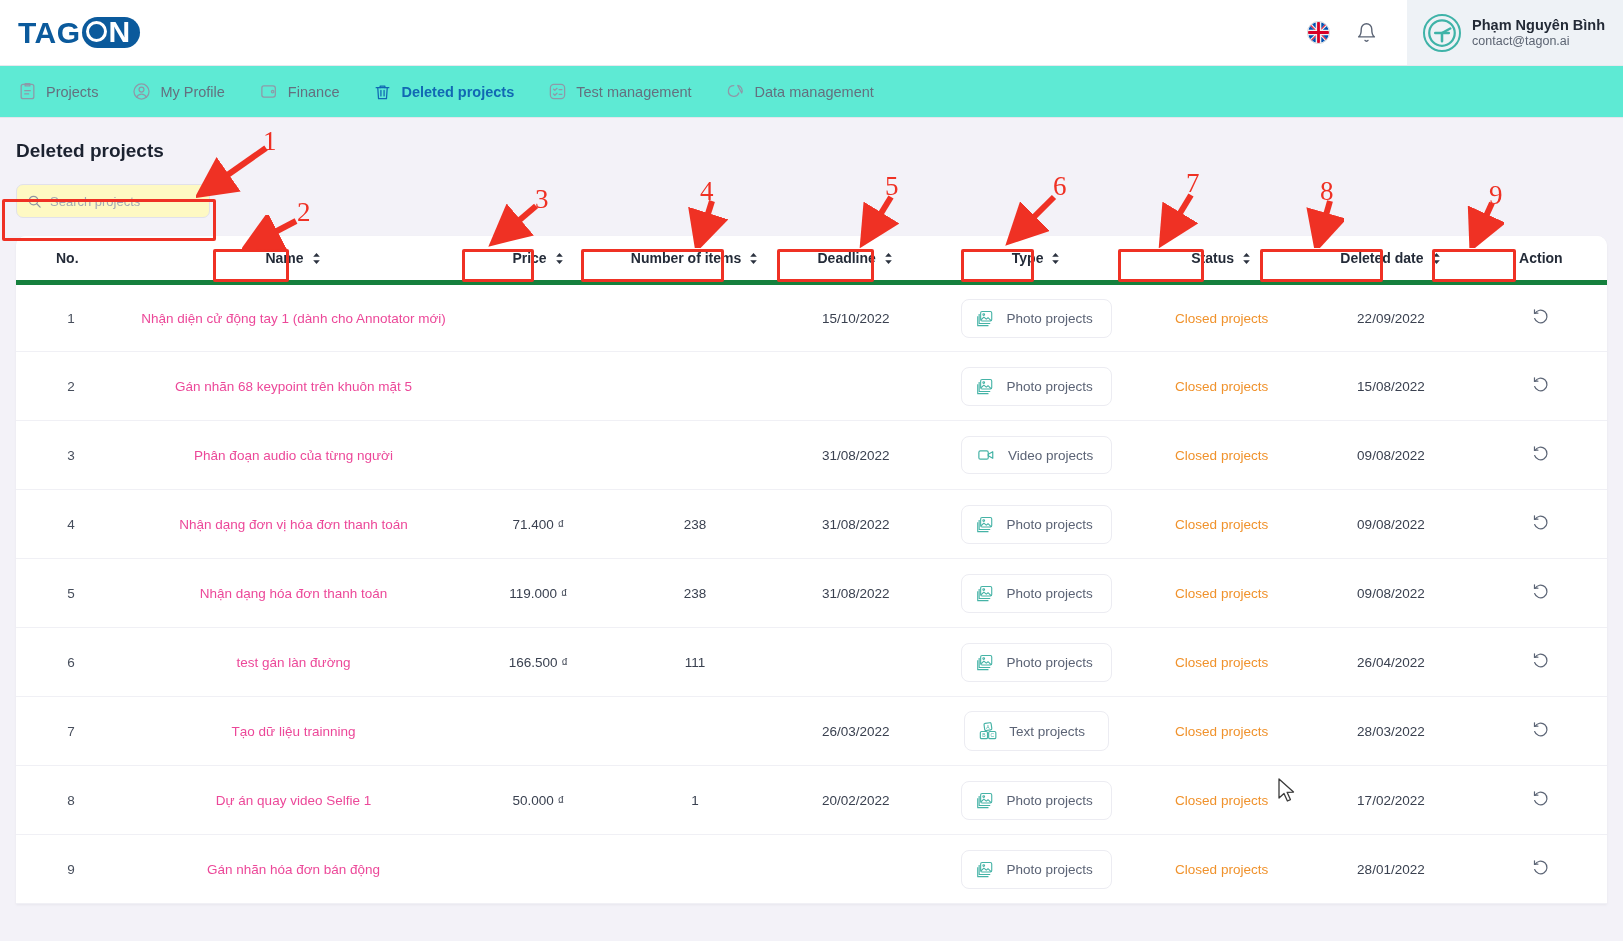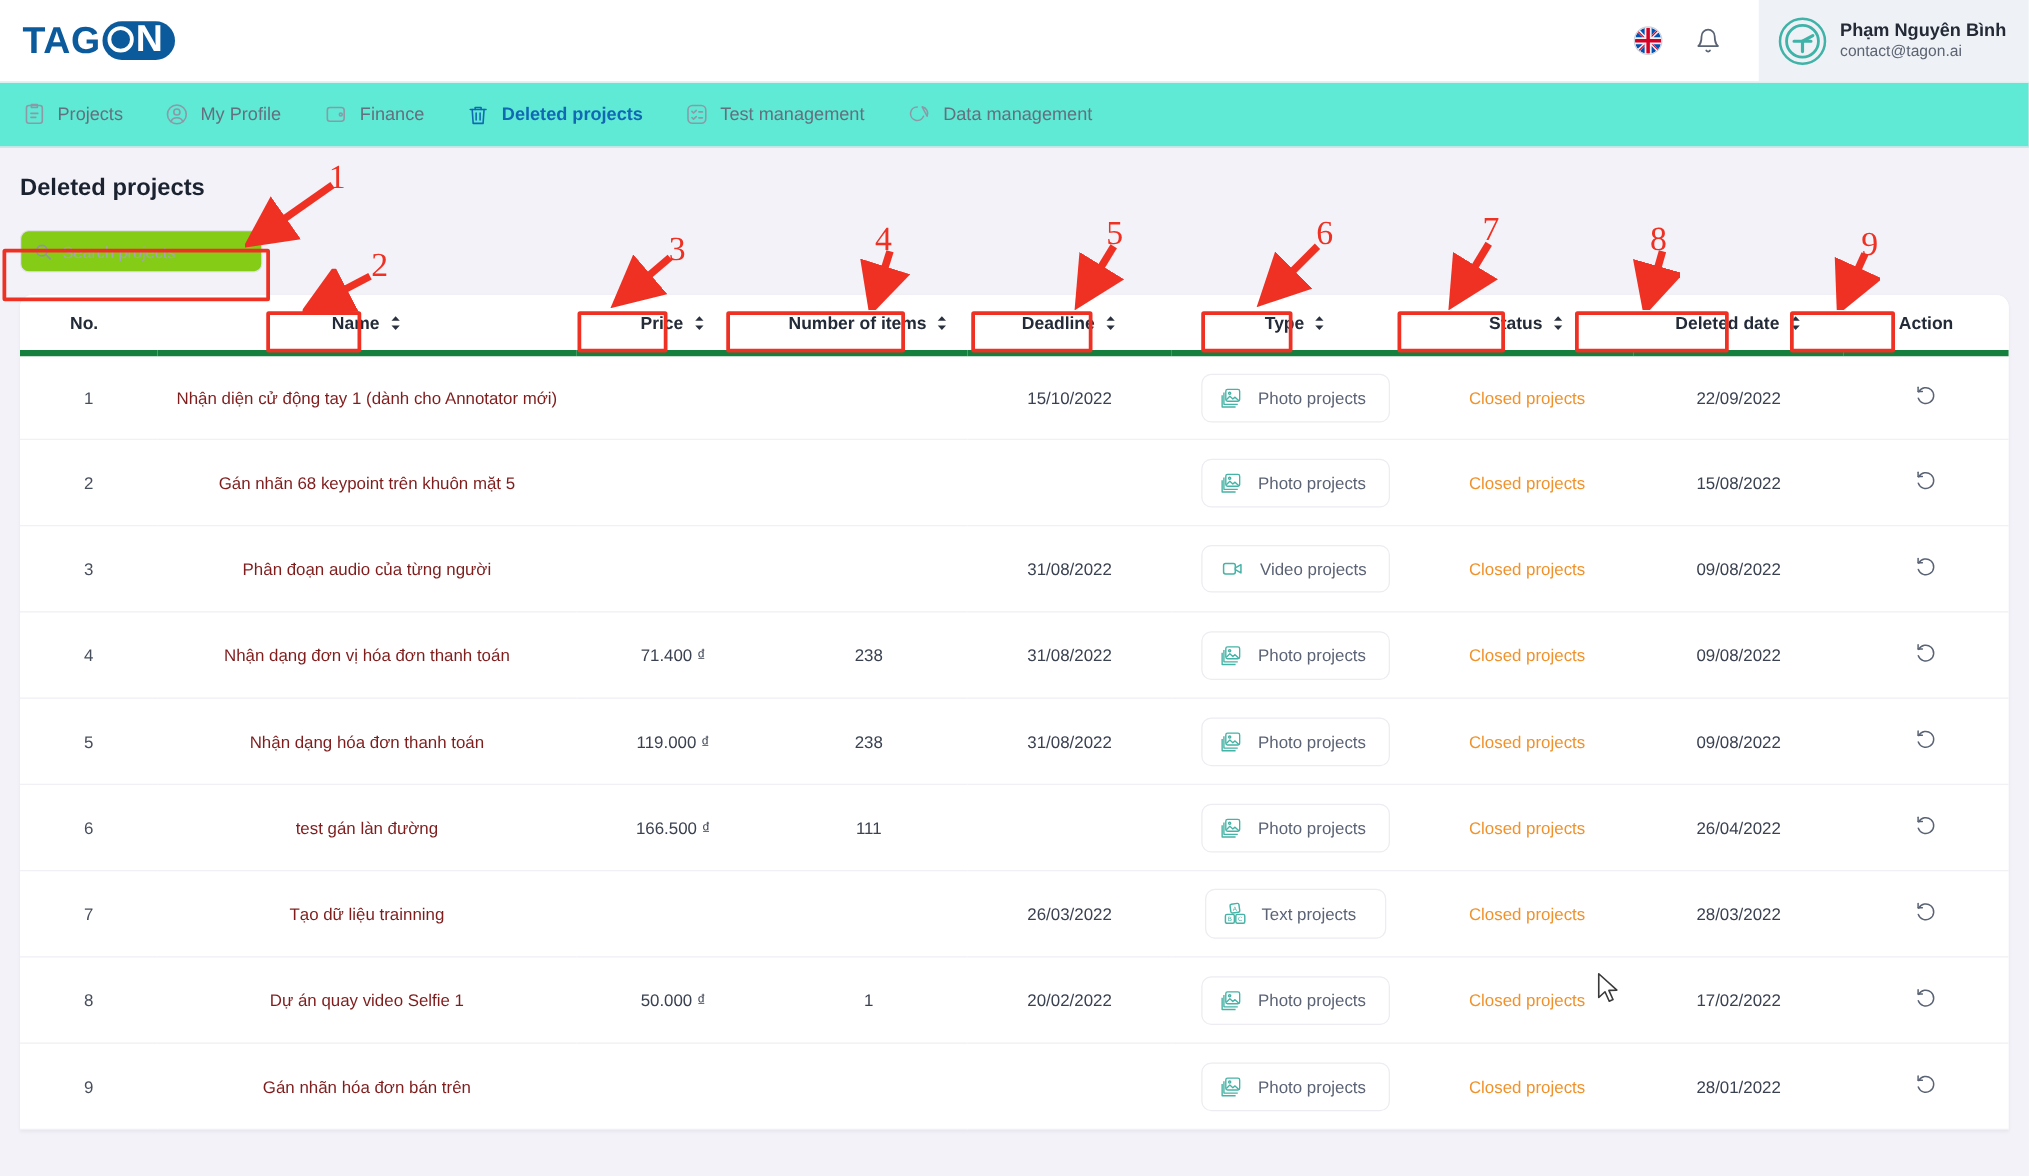--- a/index.html
+++ b/index.html
@@ -71,21 +71,21 @@
   .nav-ico { color: #8e99a8; display: flex; align-items: center; }
 
   
   .page { padding: 0; }
   .page-title {
     font-size: 19px; font-weight: 700; color: #1b2230;
     padding: 22px 0 0 16px;
   }
   .search-row { padding: 22px 0 18px 16px; }
   .search-box {
-    width: 194px; height: 34px; background: #84cc16;
+    width: 194px; height: 34px; background: #fef9c3;
     border: 1px solid #e1e1ea; border-radius: 7px;
     display: flex; align-items: center; gap: 8px; padding: 0 10px;
   }
   .search-box input {
     border: none; outline: none; font-size: 13px; color: #3c4250;
     width: 100%; font-family: "Liberation Sans", sans-serif; background: transparent;
   }
   .search-box input::placeholder { color: #a3a8b4; }
   .search-ico { color: #8f95a3; display: flex; }
 
@@ -104,21 +104,21 @@
   .th-inner { display: inline-flex; align-items: center; gap: 7px; }
   .sort-ico { display: inline-flex; flex-direction: column; line-height: 0; color: #2a313e; }
 
   tbody td {
     font-size: 13.5px; color: #3a4150; text-align: center;
     padding: 0 6px; height: 69px; vertical-align: middle;
     border-bottom: 1px solid #f0f0f5;
   }
   tbody tr:last-child td { border-bottom: 1px solid #f0f0f5; }
   td.no-col { color: #474e5c; }
-  td.name-col { color: #7f1d1d; }
+  td.name-col { color: #ec4899; }
 
   .type-chip {
     display: inline-flex; align-items: center; gap: 11px;
     border: 1px solid #ececf2; border-radius: 8px;
     padding: 9px 18px 9px 13px; min-width: 145px;
     font-size: 13.5px; color: #5b6375; background: #fff;
     justify-content: flex-start;
   }
   .type-chip .tico { color: #45b3a6; display: flex; align-items: center; }
   .status-txt { color: #f0922c; font-size: 13.5px; }
@@ -660,21 +660,21 @@
         <svg width="19" height="19" viewBox="0 0 24 24" fill="none" stroke="currentColor" stroke-width="1.5" stroke-linecap="round" stroke-linejoin="round">
           <path d="M4.4 7.8V3.6"></path>
                     <path d="M4.4 7.8h4.3"></path>
           <path d="M5.1 8.2A8 8 0 1 1 4.6 14.6"></path>
         </svg>
       </span>
     </td>
             </tr>
             <tr>
     <td class="no-col">9</td>
-    <td class="name-col">Gán nhãn hóa đơn bán trên</td>
+    <td class="name-col">Gán nhãn hóa đơn bán động</td>
     <td></td>
     <td></td>
     <td></td>
     <td>
       <span class="type-chip">
         <span class="tico">
                     <svg width="20" height="19" viewBox="0 0 24 24" fill="none" stroke="currentColor" stroke-width="1.4" stroke-linejoin="round">
                       <rect x="6.5" y="3.2" width="14" height="12" rx="1.8"></rect>
                       <path d="M4.6 6.2v12.1h14"></path>
                       <path d="M2.8 9.1v11.9h13.6"></path>

